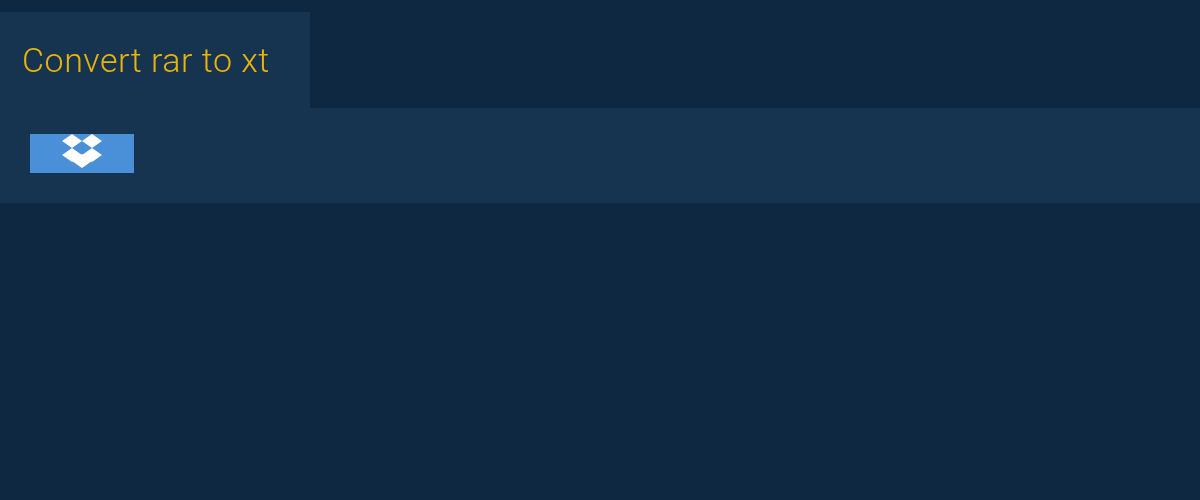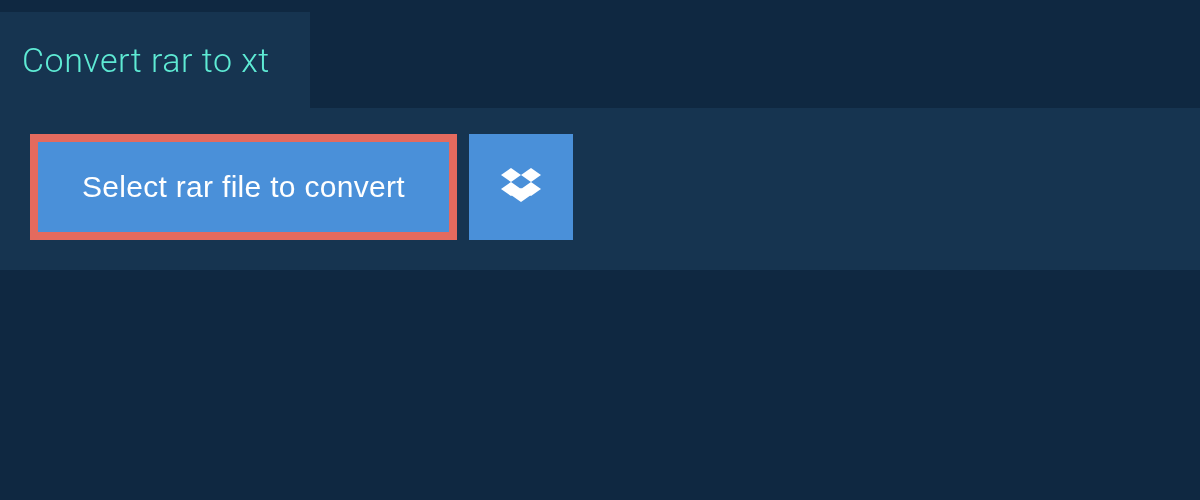--- a/index.html
+++ b/index.html
@@ -12,21 +12,21 @@
       height: 500px;
       background: #0f2841;
       font-family: -apple-system, BlinkMacSystemFont, "Segoe UI", Roboto, "Helvetica Neue", Arial, sans-serif;
       font-weight: 300;
       overflow: hidden;
     }
     .tab-header {
       background: #163450;
       display: inline-block;
       padding: 28px 40px 28px 22px;
-      color: #5eead4;
+      color: #eab308;
       font-size: 34px;
       font-weight: 300;
       letter-spacing: 0.5px;
       margin-top: 12px;
     }
     .panel {
       background: #163450;
       padding: 26px 30px 30px 30px;
       width: 100%;
     }
@@ -71,23 +71,20 @@
 <body>
 
 
 
 <div class="tab-header">
   <span>Convert rar to xt</span>
 </div>
 
 <div class="panel">
   <div class="button-row">
-    <button class="select-file-button">
-      <span>Select rar file to convert</span>
-    </button>
     <button class="dropbox-button">
       <span>
         <svg viewBox="0 0 40 36">
           <path d="M10 0 L20 7 L10 14 L0 7 Z"></path>
           <path d="M30 0 L40 7 L30 14 L20 7 Z"></path>
           <path d="M10 14 L20 21 L10 28 L0 21 Z"></path>
           <path d="M30 14 L40 21 L30 28 L20 21 Z"></path>
           <path d="M10 30 L20 23 L30 30 L20 37 Z" transform="translate(0,-3)"></path>
         </svg>
       </span>

